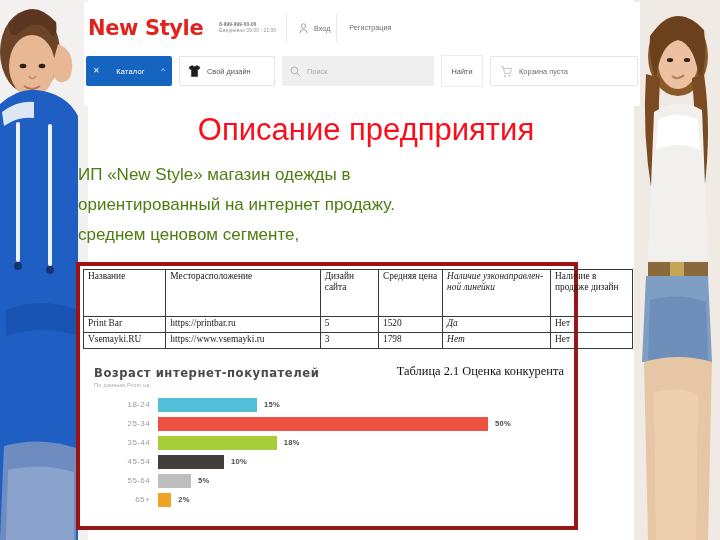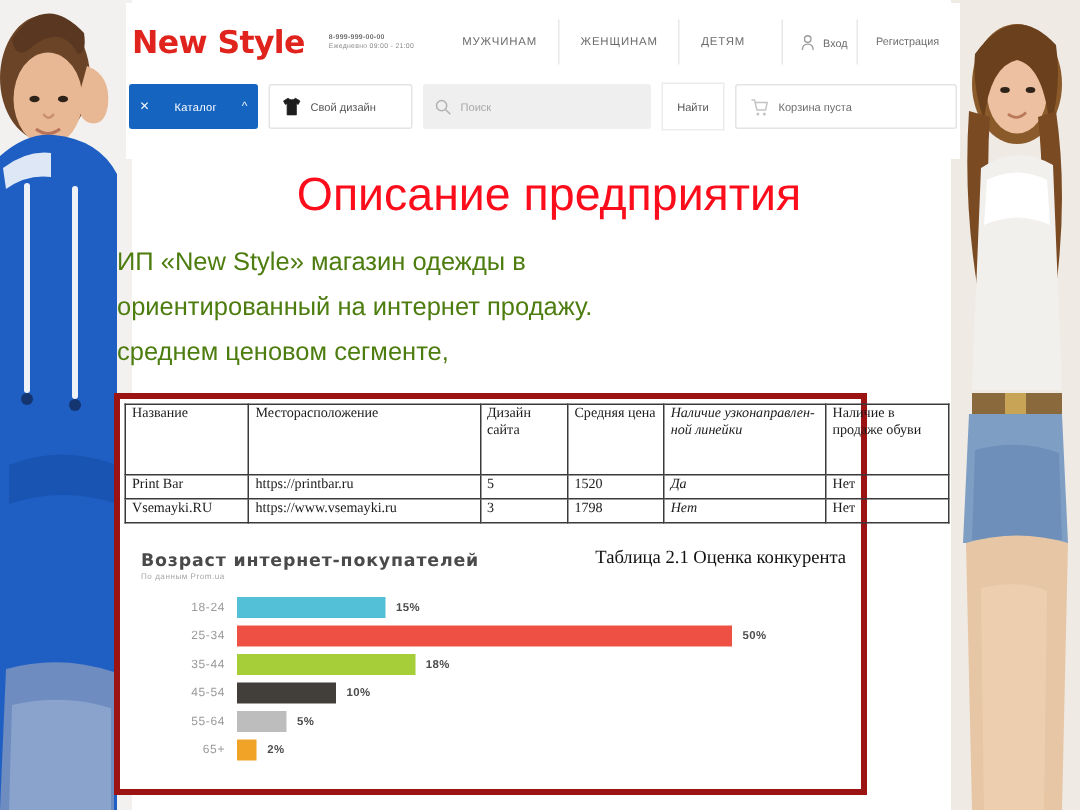--- a/index.html
+++ b/index.html
@@ -212,25 +212,20 @@
   <div class="site">
 
     <div class="site-row1">
       <div class="logo">New Style</div>
 
       <div class="phone-block">
         <div class="phone-main">8-999-999-00-00</div>
         <div>Ежедневно 09:00 - 21:00</div>
       </div>
 
-      <div class="nav">
-        <div class="nav-item">МУЖЧИНАМ</div>
-        <div class="nav-item">ЖЕНЩИНАМ</div>
-        <div class="nav-item">ДЕТЯМ</div>
-      </div>
 
       <div class="acct">
         <svg class="person-icon" viewBox="0 0 10 12">
           <circle cx="5" cy="3.2" r="2.4" fill="none" stroke="#9a9a9a" stroke-width="1"></circle>
           <path d="M1 11.4 Q1 7 5 7 Q9 7 9 11.4" fill="none" stroke="#9a9a9a" stroke-width="1"></path>
         </svg>
         <div class="acct-link">Вход</div>
         <div class="acct-link reg">Регистрация</div>
       </div>
     </div>
@@ -284,21 +279,21 @@
   <div class="frame">
 
     <table class="cmp">
       <thead>
         <tr>
           <th class="c1">Название</th>
           <th class="c2">Месторасположение</th>
           <th class="c3">Дизайн сайта</th>
           <th class="c4">Средняя цена</th>
           <th class="c5">Наличие узконаправлен-ной линейки</th>
-          <th class="c6 c6h">Наличие в продаже обуви</th>
+          <th class="c6 c6h">Наличие в продаже дизайн</th>
         </tr>
       </thead>
       <tbody>
         <tr>
           <td class="c1">Print Bar</td>
           <td class="c2">https://printbar.ru</td>
           <td class="c3">5</td>
           <td class="c4">1520</td>
           <td class="c5">Да</td>
           <td class="c6">Нет</td>

